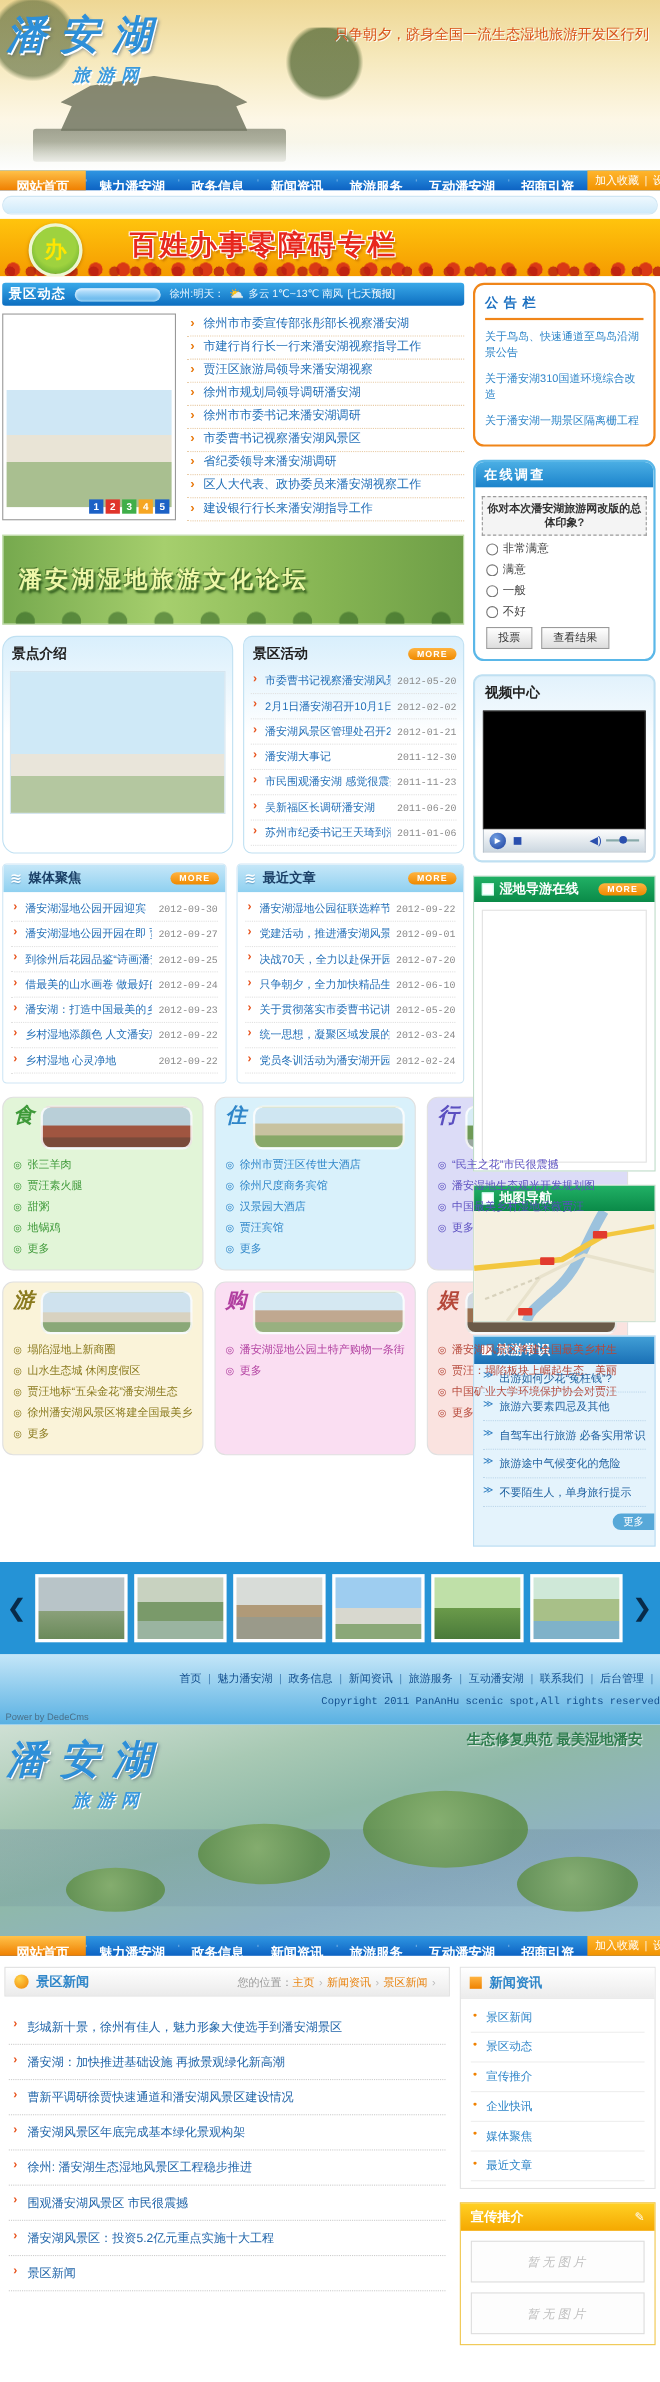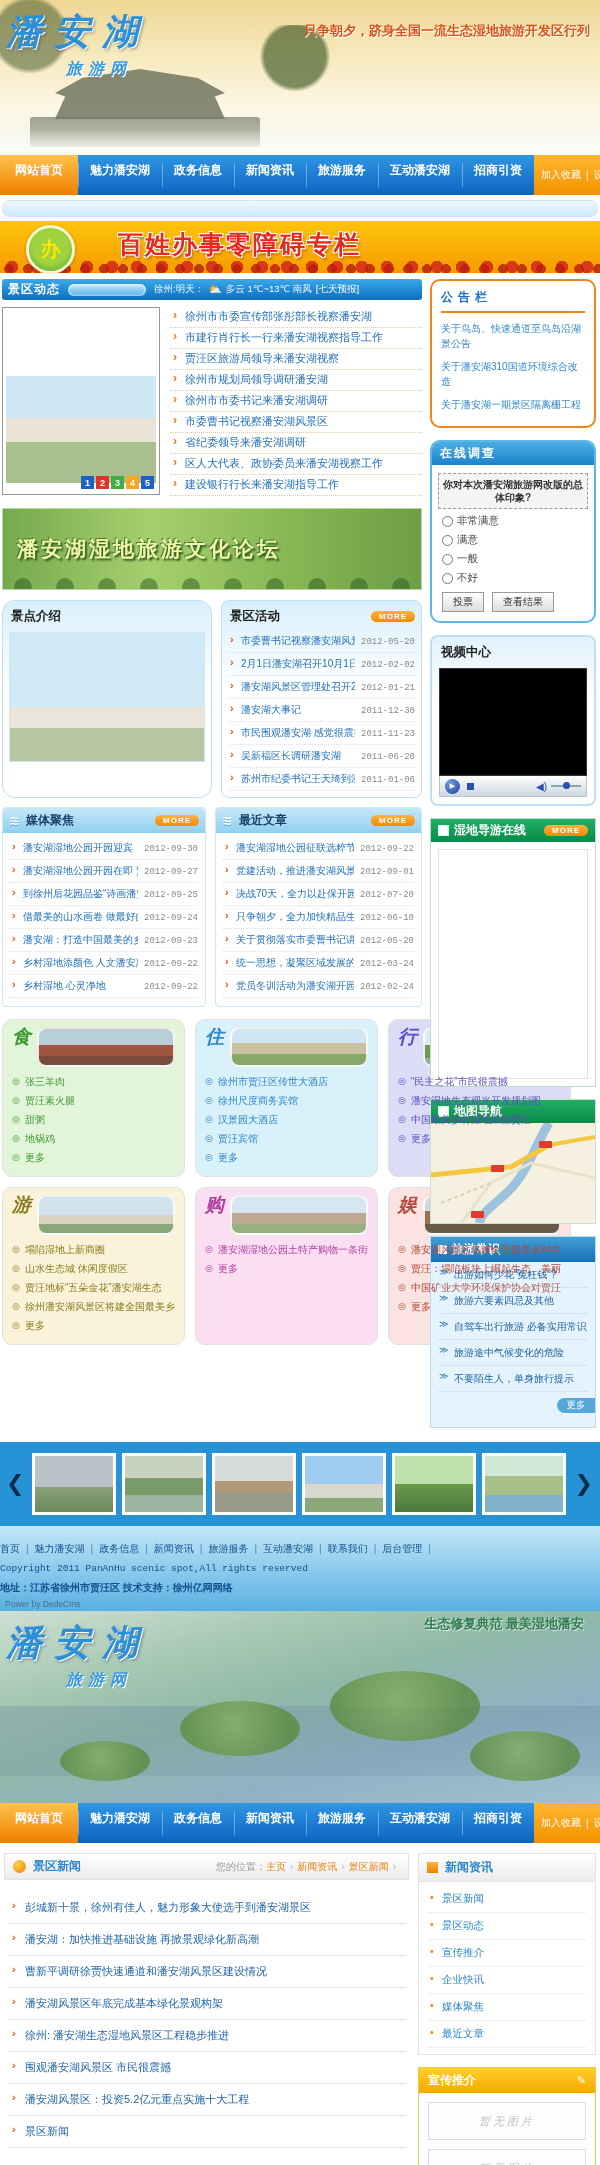--- a/index.html
+++ b/index.html
@@ -10,25 +10,25 @@
   
   .hd1{height:155px;position:relative;background:linear-gradient(180deg,#eed794 0%,#f6e9bd 35%,#fdf7e6 70%,#f2f5ee 100%);overflow:hidden;}
   .hd1 .roof{position:absolute;left:55px;bottom:36px;width:170px;height:50px;background:#5f644f;opacity:.75;clip-path:polygon(0 100%,6% 55%,0 48%,16% 18%,50% 0,84% 18%,100% 48%,94% 55%,100% 100%);}
   .hd1 .base{position:absolute;left:30px;bottom:8px;width:230px;height:30px;background:linear-gradient(#6f7460,#a8ad97);opacity:.65;border-radius:3px;}
   .hd1 .tree{position:absolute;left:240px;bottom:40px;width:110px;height:90px;background:radial-gradient(circle at 50% 35%,rgba(85,105,55,.75) 0 38%,transparent 44%);}
   .hd1 .tree2{position:absolute;left:-30px;bottom:60px;width:120px;height:100px;background:radial-gradient(circle at 50% 40%,rgba(70,90,45,.55) 0 40%,transparent 46%);}
   .hd1 .mist{position:absolute;left:0;right:0;bottom:0;height:26px;background:linear-gradient(transparent,rgba(255,255,255,.95));}
   .logo1{position:absolute;left:6px;top:8px;z-index:3;}
   .logo-main{font-family:"DejaVu Serif","Liberation Serif",serif;font-style:italic;font-weight:bold;font-size:36px;color:#2d8fd8;letter-spacing:12px;text-shadow:1px 1px 0 #fff,2px 2px 3px rgba(40,60,90,.45);}
   .logo-sub{font-family:"DejaVu Serif","Liberation Serif",serif;font-style:italic;font-weight:bold;font-size:16px;color:#3b9ade;letter-spacing:6px;margin:2px 0 0 60px;text-shadow:1px 1px 0 #fff;}
-  .slogan1{position:absolute;right:10px;top:22px;font-size:13px;font-weight:bold;color:#d8531c;text-shadow:1px 1px 0 rgba(255,255,255,.9);}
+  .slogan1{position:absolute;right:10px;top:22px;font-size:13px;font-weight:normal;color:#d8531c;text-shadow:1px 1px 0 rgba(255,255,255,.9);}
   .slogan2{position:absolute;right:16px;top:4px;font-size:13px;font-weight:bold;color:#2f7d4f;text-shadow:1px 1px 1px rgba(255,255,255,.7);z-index:3;}
 
   
-  .nav{height:40px;background:linear-gradient(#2f96e2,#0d63c3);display:flex;align-items:stretch;position:relative;z-index:5;}
+  .nav{height:18px;background:linear-gradient(#2f96e2,#0d63c3);display:flex;align-items:stretch;position:relative;z-index:5;}
   .nav ul{display:flex;flex:1;}
   .nav li{padding:0 12px;line-height:30px;color:#fff;font-size:12px;font-weight:bold;cursor:pointer;position:relative;white-space:nowrap;}
   .nav li+li::before{content:"";position:absolute;left:0;top:8px;bottom:8px;width:1px;background:rgba(255,255,255,.35);}
   .nav li:first-child{background:linear-gradient(#ffc24a,#ef7f00);padding:0 15px;}
   .nav-right{background:linear-gradient(#ffb62e,#f29300);color:#fff;font-size:10px;display:flex;align-items:center;padding:0 7px;gap:5px;white-space:nowrap;}
   .nav-right .sep{opacity:.8;}
   .nav-right span{cursor:pointer;}
 
   .substrip{height:15px;margin:5px 2px 4px;background:linear-gradient(#eef8fe,#cfeafa);border:1px solid #cfe6f4;border-radius:8px;}
 
@@ -159,21 +159,21 @@
   .gal .ph{width:84px;height:62px;background:#fff;padding:3px;box-sizing:border-box;flex:none;cursor:pointer;}
   .gal .ph>div{width:100%;height:100%;}
   .gal .ph:nth-of-type(2)>div{background:linear-gradient(#b8c4c8 0 55%,#8aa07a 55%,#6a8a5a);}
   .gal .ph:nth-of-type(3)>div{background:linear-gradient(#c8d2c0 0 40%,#7a9a6a 40% 70%,#9ab4a0 70%);}
   .gal .ph:nth-of-type(4)>div{background:linear-gradient(#d8dcd8 0 45%,#b09a78 45% 65%,#9a9a8a 65%);}
   .gal .ph:nth-of-type(5)>div{background:linear-gradient(#9ecdf0 0 50%,#d8d8cf 50% 75%,#8aa878 75%);}
   .gal .ph:nth-of-type(6)>div{background:linear-gradient(#bfe0a8 0 50%,#6a9a4a 50%,#4a7a3a);}
   .gal .ph:nth-of-type(7)>div{background:linear-gradient(#cfe8d8 0 35%,#a8c088 35% 70%,#7fb2c9 70%);}
 
   
-  .ft{background:linear-gradient(#c4e6f8,#58b0e2);padding:12px 0 16px;text-align:left;position:relative;}
+  .ft{background:linear-gradient(#c4e6f8,#58b0e2);padding:12px 0 16px;text-align:right;position:relative;}
   .ft-links{display:inline-flex;flex-wrap:wrap;justify-content:center;}
   .ft-links li{font-size:10px;color:#14508f;cursor:pointer;}
   .ft-links li::after{content:"|";margin:0 6px;color:#4a86b8;cursor:default;}
   .ft-copy{font-family:"Liberation Mono","DejaVu Sans Mono",monospace;font-size:9.5px;color:#14508f;margin-top:7px;}
   .ft-addr{font-size:10px;font-weight:bold;color:#14508f;margin-top:7px;}
   .power{position:absolute;left:5px;bottom:2px;font-size:8.5px;color:#4a7089;}
 
   
   .hd2p{height:192px;position:relative;background:linear-gradient(165deg,#cfe0d4 0%,#a8c9b4 25%,#8fb9a8 45%,#8fb2c4 70%,#9fc2d2 100%);overflow:hidden;}
   .isl{position:absolute;border-radius:50%;background:radial-gradient(circle at 45% 40%,#84ad60,#5a8a3f 75%);opacity:.8;}
@@ -621,21 +621,20 @@
         <li>首页</li>
         <li>魅力潘安湖</li>
         <li>政务信息</li>
         <li>新闻资讯</li>
         <li>旅游服务</li>
         <li>互动潘安湖</li>
         <li>联系我们</li>
         <li>后台管理</li>
       </ul>
     <div class="ft-copy">Copyright 2011 PanAnHu scenic spot,All rights reserved</div>
-    <div class="ft-addr">地址：江苏省徐州市贾汪区  技术支持：徐州亿网网络</div>
     <div class="power">Power by DedeCms</div>
   </div>
 </div>
 
 <div class="page">
 
   <div class="hd2p">
     <div class="waterline"></div>
     <div class="isl isl1"></div>
     <div class="isl isl2"></div>

